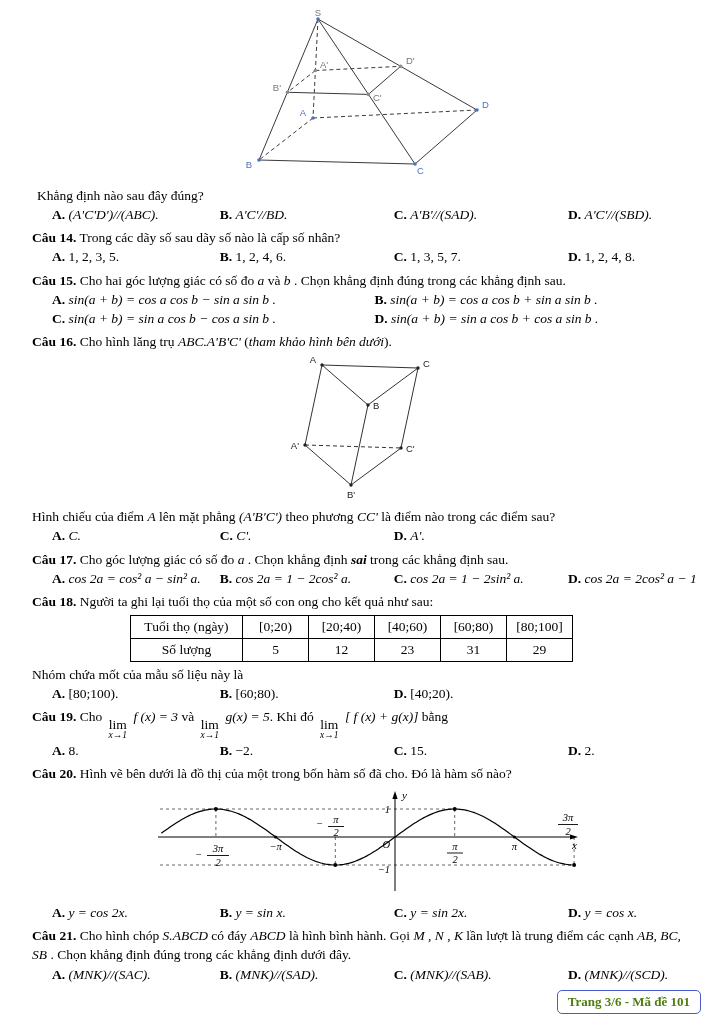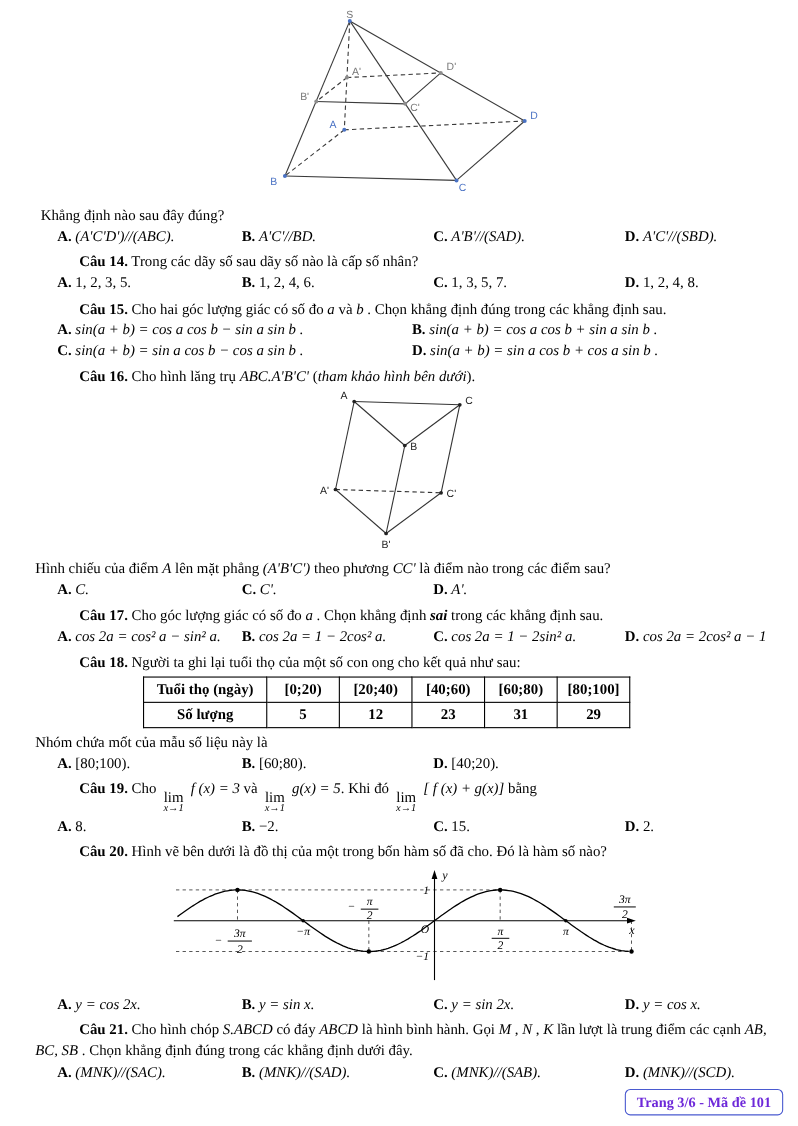--- a/index.html
+++ b/index.html
@@ -9,34 +9,34 @@
     font-family: "Liberation Serif", serif; font-size: 13.5px; color: #000;
     position: relative; overflow: hidden;
   }
   .page { padding: 6px 28px 0 32px; }
   p { margin: 0; line-height: 1.42; }
   .q { margin-top: 4px; }
   .first-line { padding-left: 5px; }
   .seg-b { font-weight: bold; }
   .seg-i { font-style: italic; }
   .seg-bi { font-weight: bold; font-style: italic; }
-  .qlabel { font-weight: bold; margin-left: 40px; }
+  .qlabel { font-weight: bold; }
   .opts { display: grid; grid-template-columns: 26% 27% 27% 20%; margin-left: 20px; line-height: 1.42; }
   .opts2 { display: grid; grid-template-columns: 50% 50%; margin-left: 20px; line-height: 1.42; }
   .fig { text-align: center; margin: 2px 0; }
   .lim { display: inline-flex; flex-direction: column; align-items: center; vertical-align: -0.55em; line-height: 1; margin: 0 3px; }
   .limtop { font-size: 13.5px; }
   .limsub { font-size: 9.5px; font-style: italic; }
   .freq-table { border-collapse: collapse; margin: 4px 0 3px 98px; }
-  .freq-table td { border: 1px solid #000; padding: 3px 9px; text-align: center; min-width: 66px; font-weight: bold; }
+  .freq-table td { border: 1px solid #000; padding: 3px 9px; text-align: center; min-width: 66px; }
   .freq-table td:first-child { min-width: 112px; }
   .footer-box {
-    position: absolute; right: 13px; bottom: 10px;
+    position: absolute; right: 24px; bottom: 10px;
     border: 1.6px solid #4a5ad0; border-radius: 5px; padding: 3px 10px;
-    color: #6d28d9; font-weight: bold; font-size: 13px;
+    color: #4d7c0f; font-weight: bold; font-size: 13px;
   }
   svg { overflow: visible; }
   svg text { font-family: "Liberation Sans", sans-serif; font-size: 9.5px; }
   svg text.gmath { font-family: "Liberation Serif", serif; font-style: italic; font-size: 11px; }
   svg text.gnum { font-family: "Liberation Serif", serif; font-style: italic; font-size: 10.5px; }
   .lbl-main { fill: #4a72c4; }
   .lbl-prime { fill: #777777; }
   .lbl-blk { fill: #222222; }
 </style>
 </head>

